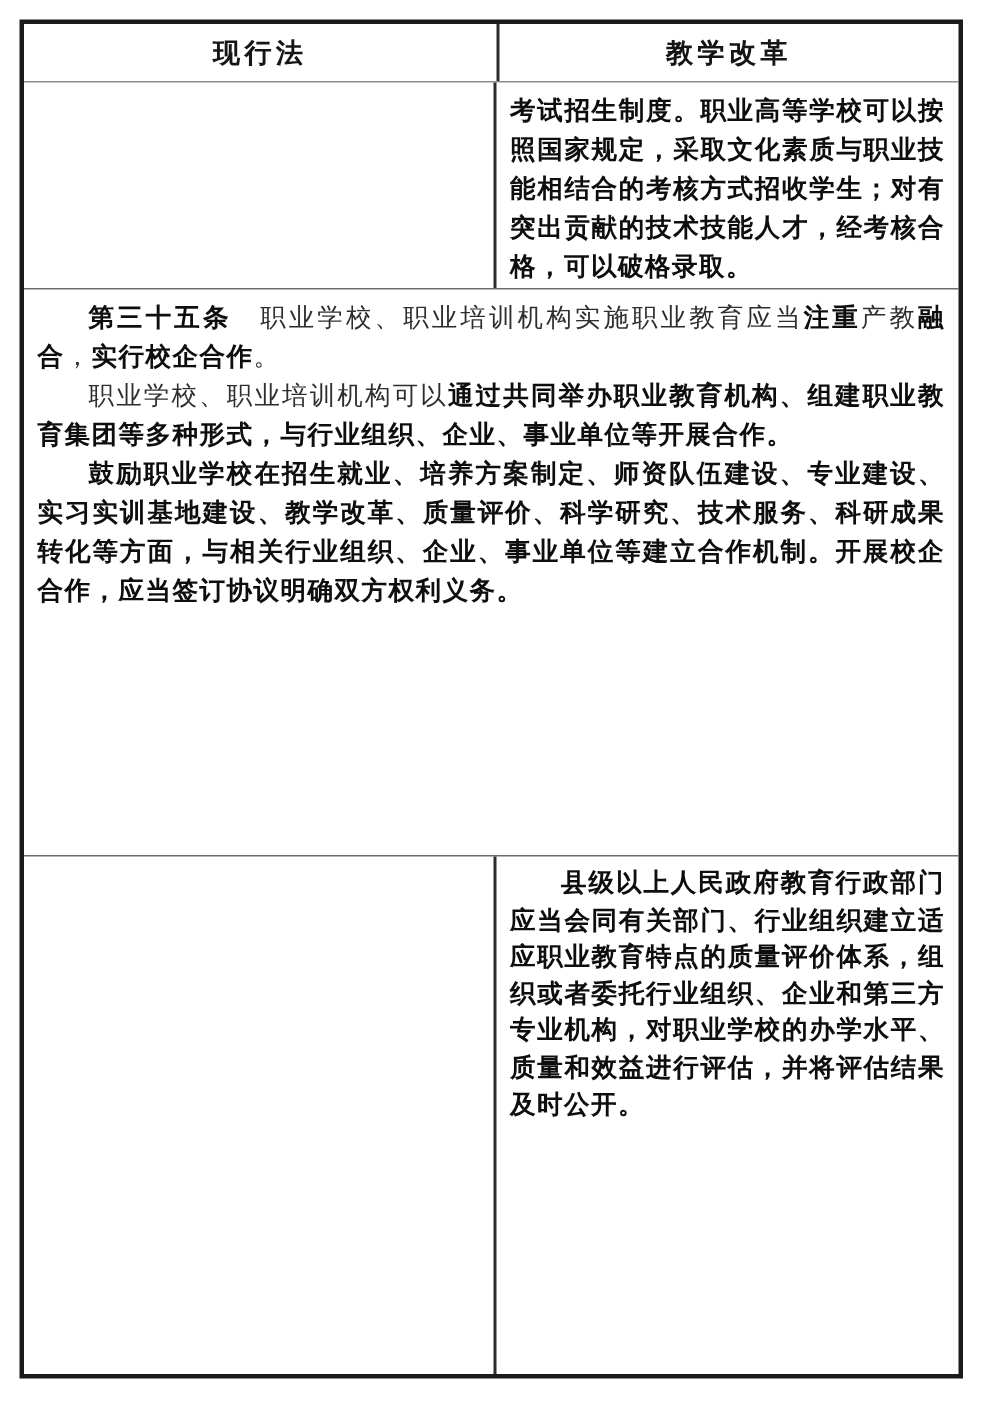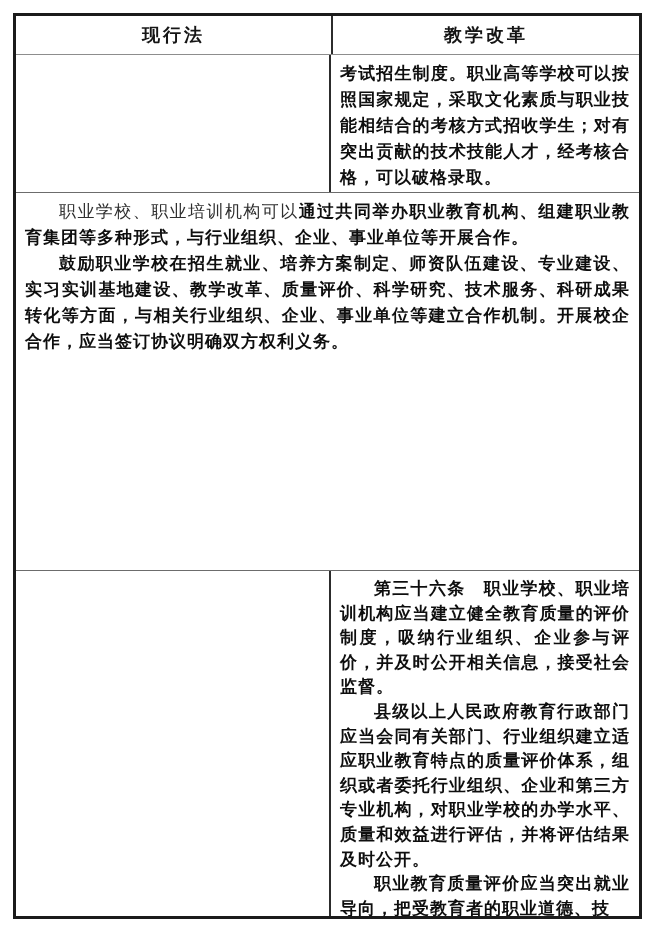--- a/index.html
+++ b/index.html
@@ -82,25 +82,24 @@
       <div class="hcell right">教学改革</div>
     </div>
 
     <div style="display:contents" id="tbody"><div class="trow row0">
           <div class="cell left"></div>
           <div class="cell right">
             <p class="para"><span class="seg bold">考试招生制度。职业高等学校可以按照国家规定，采取文化素质与职业技能相结合的考核方式招收学生；对有突出贡献的技术技能人才，经考核合格，可以破格录取。</span></p>
           </div>
         </div><div class="trow row1">
           <div class="cell right">
+            <p class="para indent"><span class="seg bold">第三十五条</span><span class="seg">　职业学校、职业培训机构实施职业教育应当</span><span class="seg bold">注重</span><span class="seg">产教</span><span class="seg bold">融合</span><span class="seg">，</span><span class="seg bold">实行校企合作</span><span class="seg">。</span></p>
             <p class="para indent"><span class="seg">职业学校、职业培训机构可以</span><span class="seg bold">通过共同举办职业教育机构、组建职业教育集团等多种形式，与行业组织、企业、事业单位等开展合作。</span></p>
             <p class="para indent"><span class="seg bold">鼓励职业学校在招生就业、培养方案制定、师资队伍建设、专业建设、实习实训基地建设、教学改革、质量评价、科学研究、技术服务、科研成果转化等方面，与相关行业组织、企业、事业单位等建立合作机制。开展校企合作，应当签订协议明确双方权利义务。</span></p>
           </div>
         </div><div class="trow row2">
           <div class="cell left"></div>
           <div class="cell right">
-            <p class="para indent"><span class="seg bold">第三十六条</span><span class="seg">　</span><span class="seg bold">职业学校、职业培训机构应当建立健全教育质量的评价制度，吸纳行业组织、企业参与评价，并及时公开相关信息，接受社会监督。</span></p>
             <p class="para indent"><span class="seg bold">县级以上人民政府教育行政部门应当会同有关部门、行业组织建立适应职业教育特点的质量评价体系，组织或者委托行业组织、企业和第三方专业机构，对职业学校的办学水平、质量和效益进行评估，并将评估结果及时公开。</span></p>
-            <p class="para indent"><span class="seg bold">职业教育质量评价应当突出就业导向，把受教育者的职业道德、技</span></p>
           </div>
         </div></div>
   </div>
 </div>
 
 </body></html>

